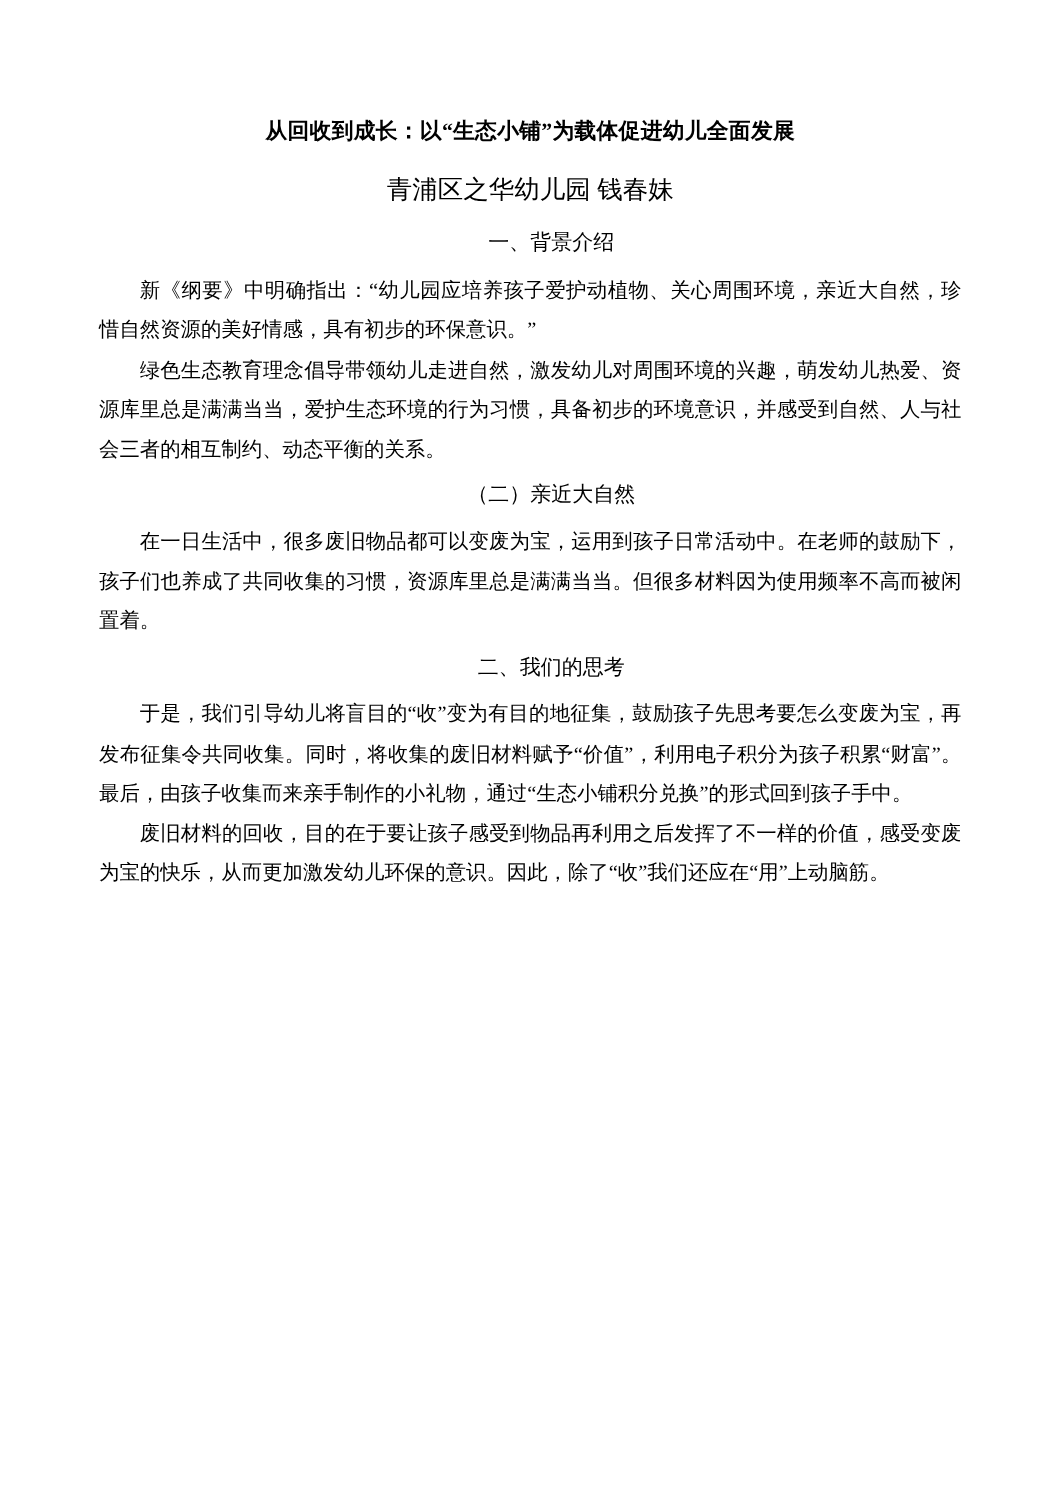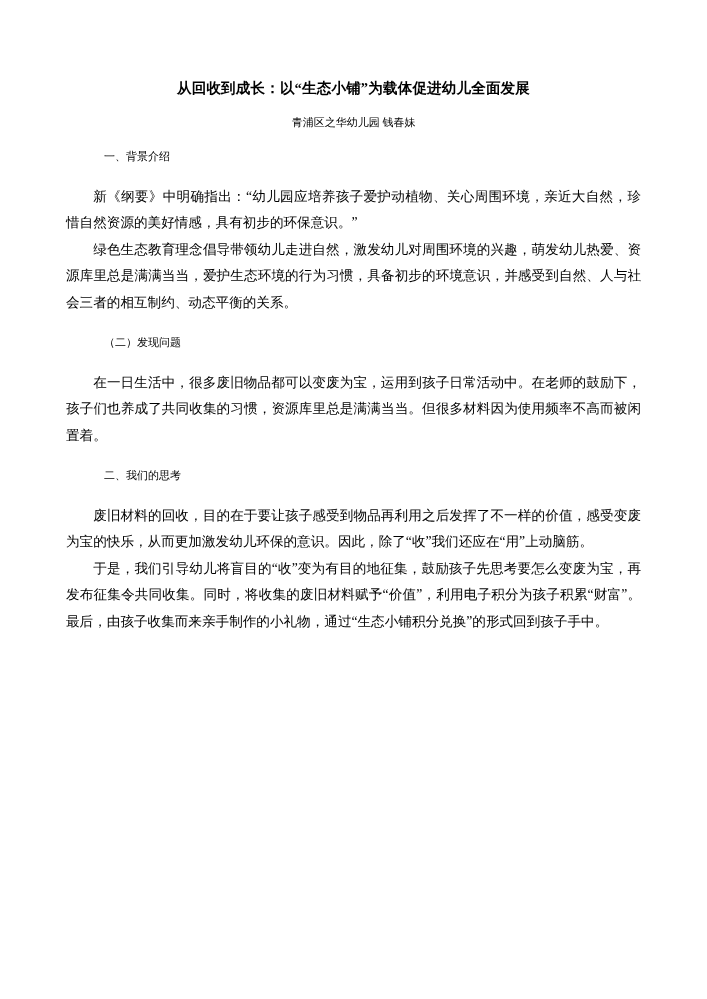--- a/index.html
+++ b/index.html
@@ -24,48 +24,49 @@
   .doc-title {
     text-align: center;
     font-size: 14.5px;
     font-weight: bold;
     line-height: 1.5;
     margin: 0 0 14px 0;
     letter-spacing: 0.2px;
   }
   .doc-subtitle {
     text-align: center;
-    font-size: 11px;
+    font-size: 17px;
     line-height: 1.5;
     margin: 0 0 10px 0;
   }
   p.body-para {
     font-size: 13.6px;
     line-height: 1.95;
     margin: 0;
     text-align: justify;
     text-justify: inter-ideograph;
     text-indent: 2em;
   }
   p.heading-para {
-    font-size: 11px;
+    font-size: 14px;
     line-height: 1.95;
-    margin: 16px;
+    margin: 4px;
     text-indent: 2em;
+    text-align: center;
   }
 </style>
 </head>
 <body>
 
 <div class="page">
   <div class="doc-title">从回收到成长：以“生态小铺”为载体促进幼儿全面发展</div>
   <div class="doc-subtitle">青浦区之华幼儿园 钱春妹</div>
   <div id="doc-body">
       <p class="heading-para">一、背景介绍</p>
       <p class="body-para">新《纲要》中明确指出：“幼儿园应培养孩子爱护动植物、关心周围环境，亲近大自然，珍惜自然资源的美好情感，具有初步的环保意识。”</p>
       <p class="body-para">绿色生态教育理念倡导带领幼儿走进自然，激发幼儿对周围环境的兴趣，萌发幼儿热爱、资源库里总是满满当当，爱护生态环境的行为习惯，具备初步的环境意识，并感受到自然、人与社会三者的相互制约、动态平衡的关系。</p>
-      <p class="heading-para">（二）发现问题</p>
+      <p class="heading-para">（二）亲近大自然</p>
       <p class="body-para">在一日生活中，很多废旧物品都可以变废为宝，运用到孩子日常活动中。在老师的鼓励下，孩子们也养成了共同收集的习惯，资源库里总是满满当当。但很多材料因为使用频率不高而被闲置着。</p>
       <p class="heading-para">二、我们的思考</p>
+      <p class="body-para">于是，我们引导幼儿将盲目的“收”变为有目的地征集，鼓励孩子先思考要怎么变废为宝，再发布征集令共同收集。同时，将收集的废旧材料赋予“价值”，利用电子积分为孩子积累“财富”。最后，由孩子收集而来亲手制作的小礼物，通过“生态小铺积分兑换”的形式回到孩子手中。</p>
       <p class="body-para">废旧材料的回收，目的在于要让孩子感受到物品再利用之后发挥了不一样的价值，感受变废为宝的快乐，从而更加激发幼儿环保的意识。因此，除了“收”我们还应在“用”上动脑筋。</p>
-      <p class="body-para">于是，我们引导幼儿将盲目的“收”变为有目的地征集，鼓励孩子先思考要怎么变废为宝，再发布征集令共同收集。同时，将收集的废旧材料赋予“价值”，利用电子积分为孩子积累“财富”。最后，由孩子收集而来亲手制作的小礼物，通过“生态小铺积分兑换”的形式回到孩子手中。</p>
     </div>
 </div>
 
 </body></html>

